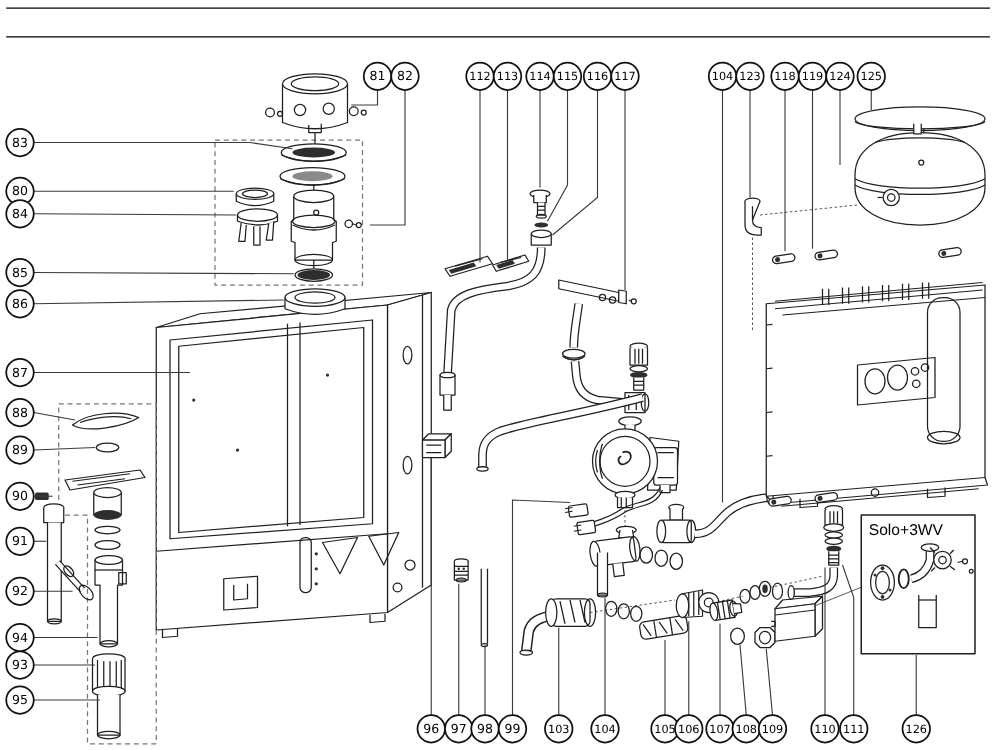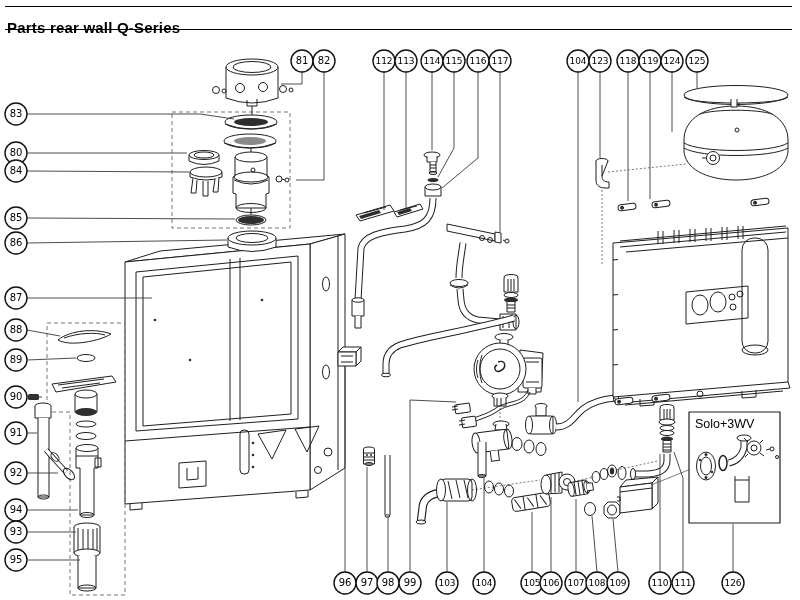--- a/index.html
+++ b/index.html
@@ -29,21 +29,20 @@
   .leader{fill:none;stroke:#3a3a3a;stroke-width:.9;}
   .callout-circle{fill:#fff;stroke:#111;stroke-width:1.4;}
   .callout-num{font-family:"DejaVu Sans",sans-serif;fill:#000;text-anchor:middle;}
   .inset-label{font-family:"Liberation Sans",sans-serif;font-size:12.5px;fill:#000;}
 </style>
 </head>
 <body>
 
 <div class="page">
   <div class="rule rule-top"></div>
-  <h1 class="title">Parts rear wall Q-Series</h1>
   <div class="rule rule-bottom"></div>
 
   <svg class="art" width="800" height="600" viewBox="0 0 800 600">
 
     <g>
       <path class="wf" d="M125,262 L160,251 L345,234 L310,244 Z"></path>
       <path class="wf" d="M310,244 L345,234 L345,468 L310,490 Z"></path>
       <path class="wf" d="M125,262 L310,244 L310,490 L125,504 Z"></path>
       <path class="s" d="M136,272 L298,256 L298,419 L136,431 Z"></path>
       <path class="s" d="M143,277 L291,262 L291,414 L143,426 Z"></path>

